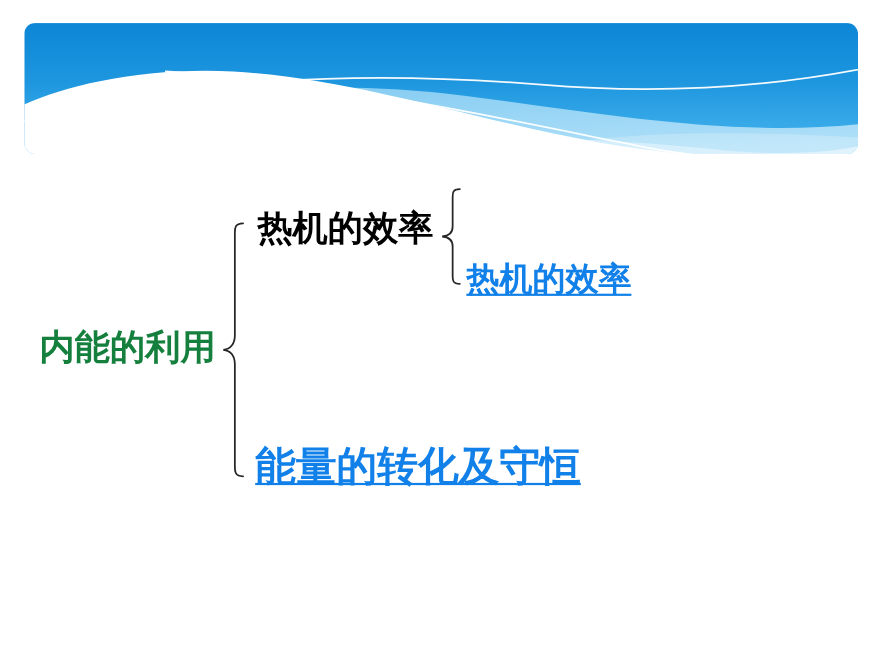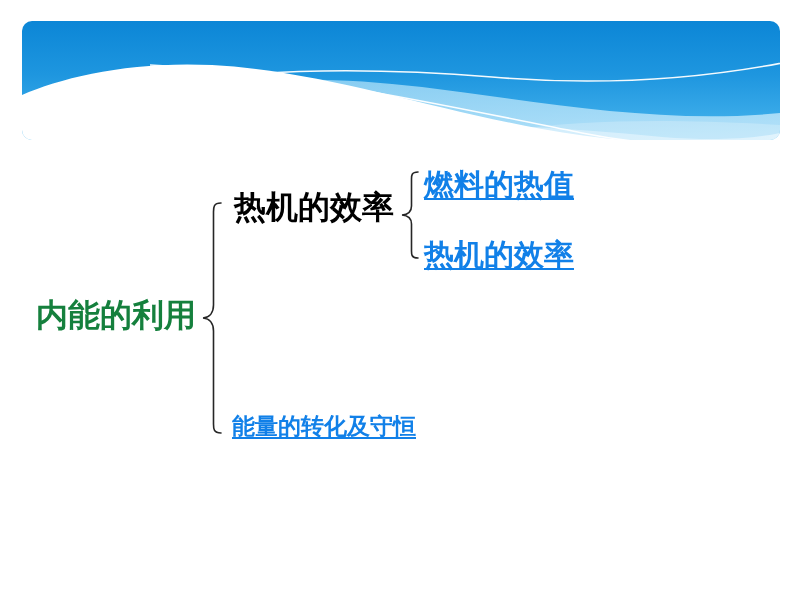--- a/index.html
+++ b/index.html
@@ -60,22 +60,22 @@
     top: 170px;
     font-size: 30px;
   }
   .link-2 {
     left: 424px;
     top: 240px;
     font-size: 30px;
   }
   .link-3 {
     left: 232px;
-    top: 415px;
-    font-size: 23px;
+    top: 405px;
+    font-size: 37px;
   }
 
   
   #braces {
     position: absolute;
     left: 0;
     top: 0;
     width: 800px;
     height: 600px;
     pointer-events: none;
@@ -146,19 +146,18 @@
              C411.5,211 408.5,214.5 402,215
              C408.5,215.5 411.5,219 411.5,224
              L411.5,250
              C411.5,254 411,258 418,258"></path>
   </svg>
 
   <div class="node node-root">内能的利用</div>
 
   <div class="node node-branch">热机的效率</div>
 
-  <div class="node node-link link-1">燃料的热值</div>
 
   <div class="node node-link link-2">热机的效率</div>
 
   <div class="node node-link link-3">能量的转化及守恒</div>
 
 </div>
 
 </body></html>

